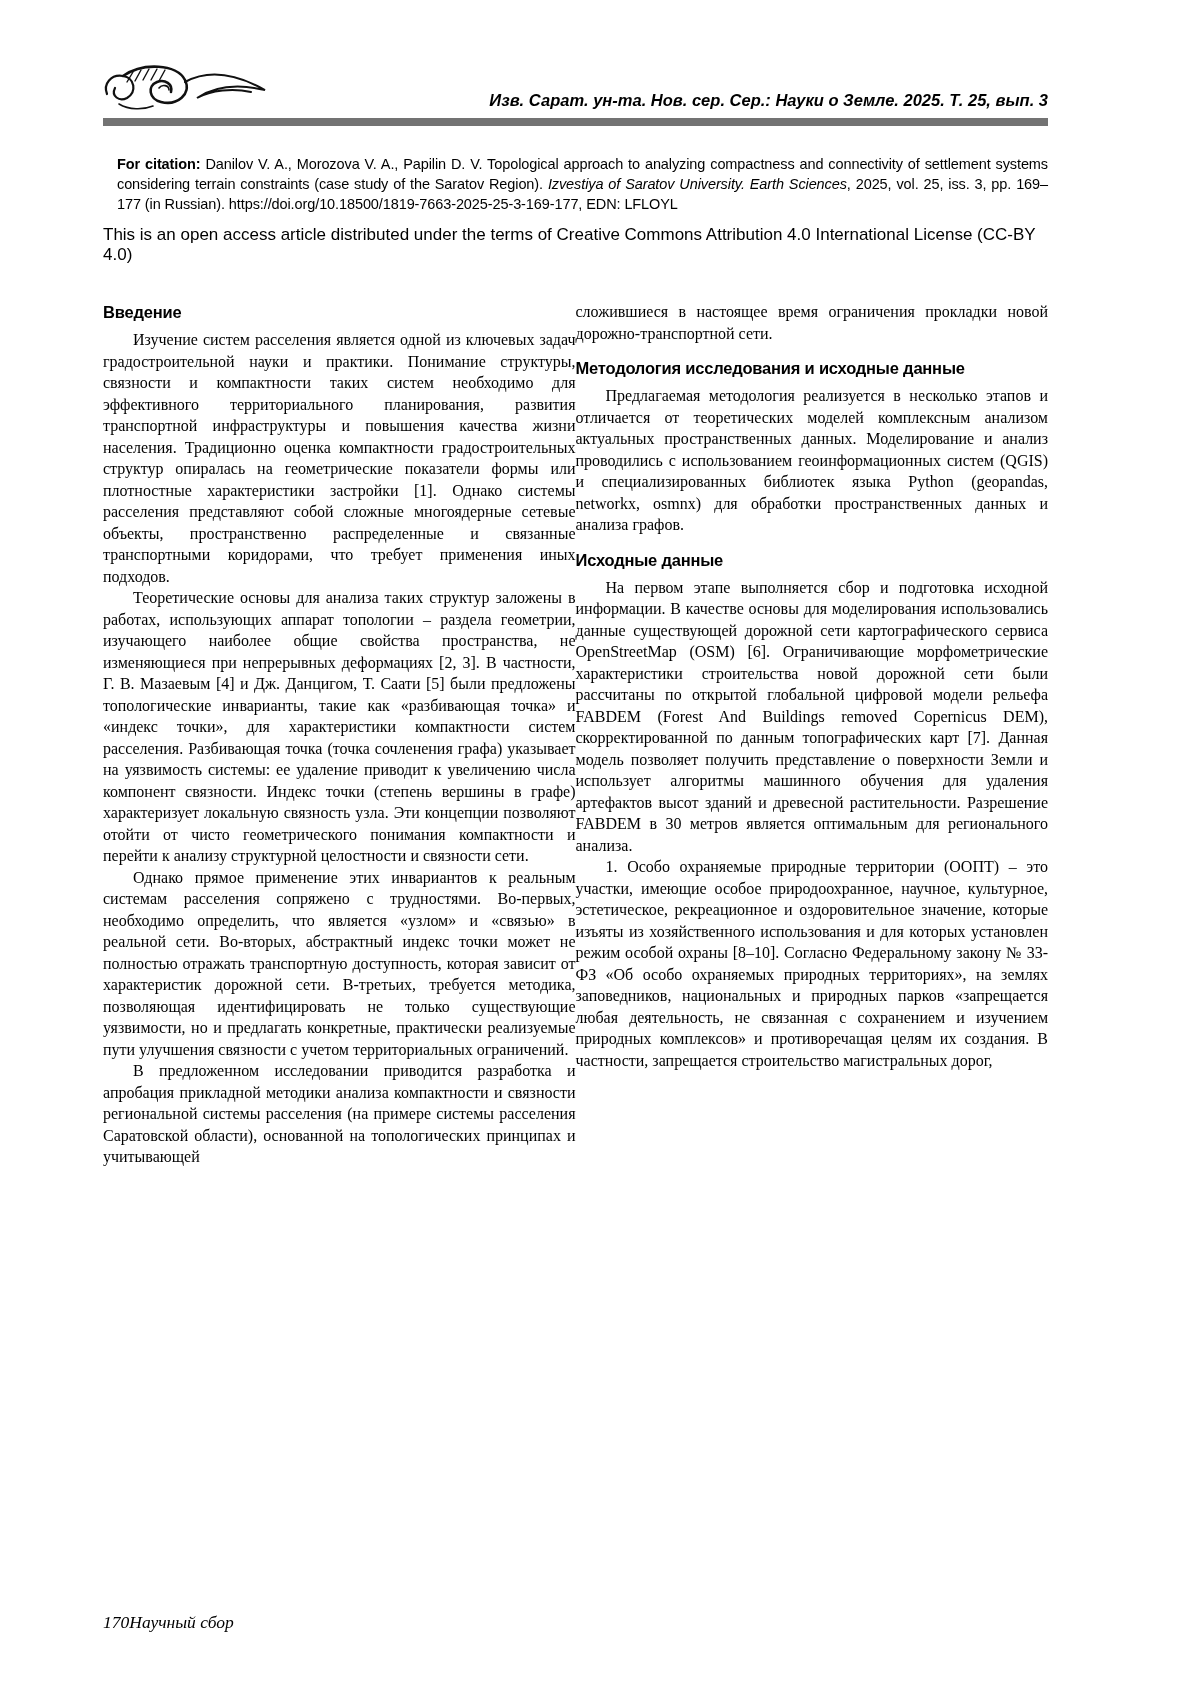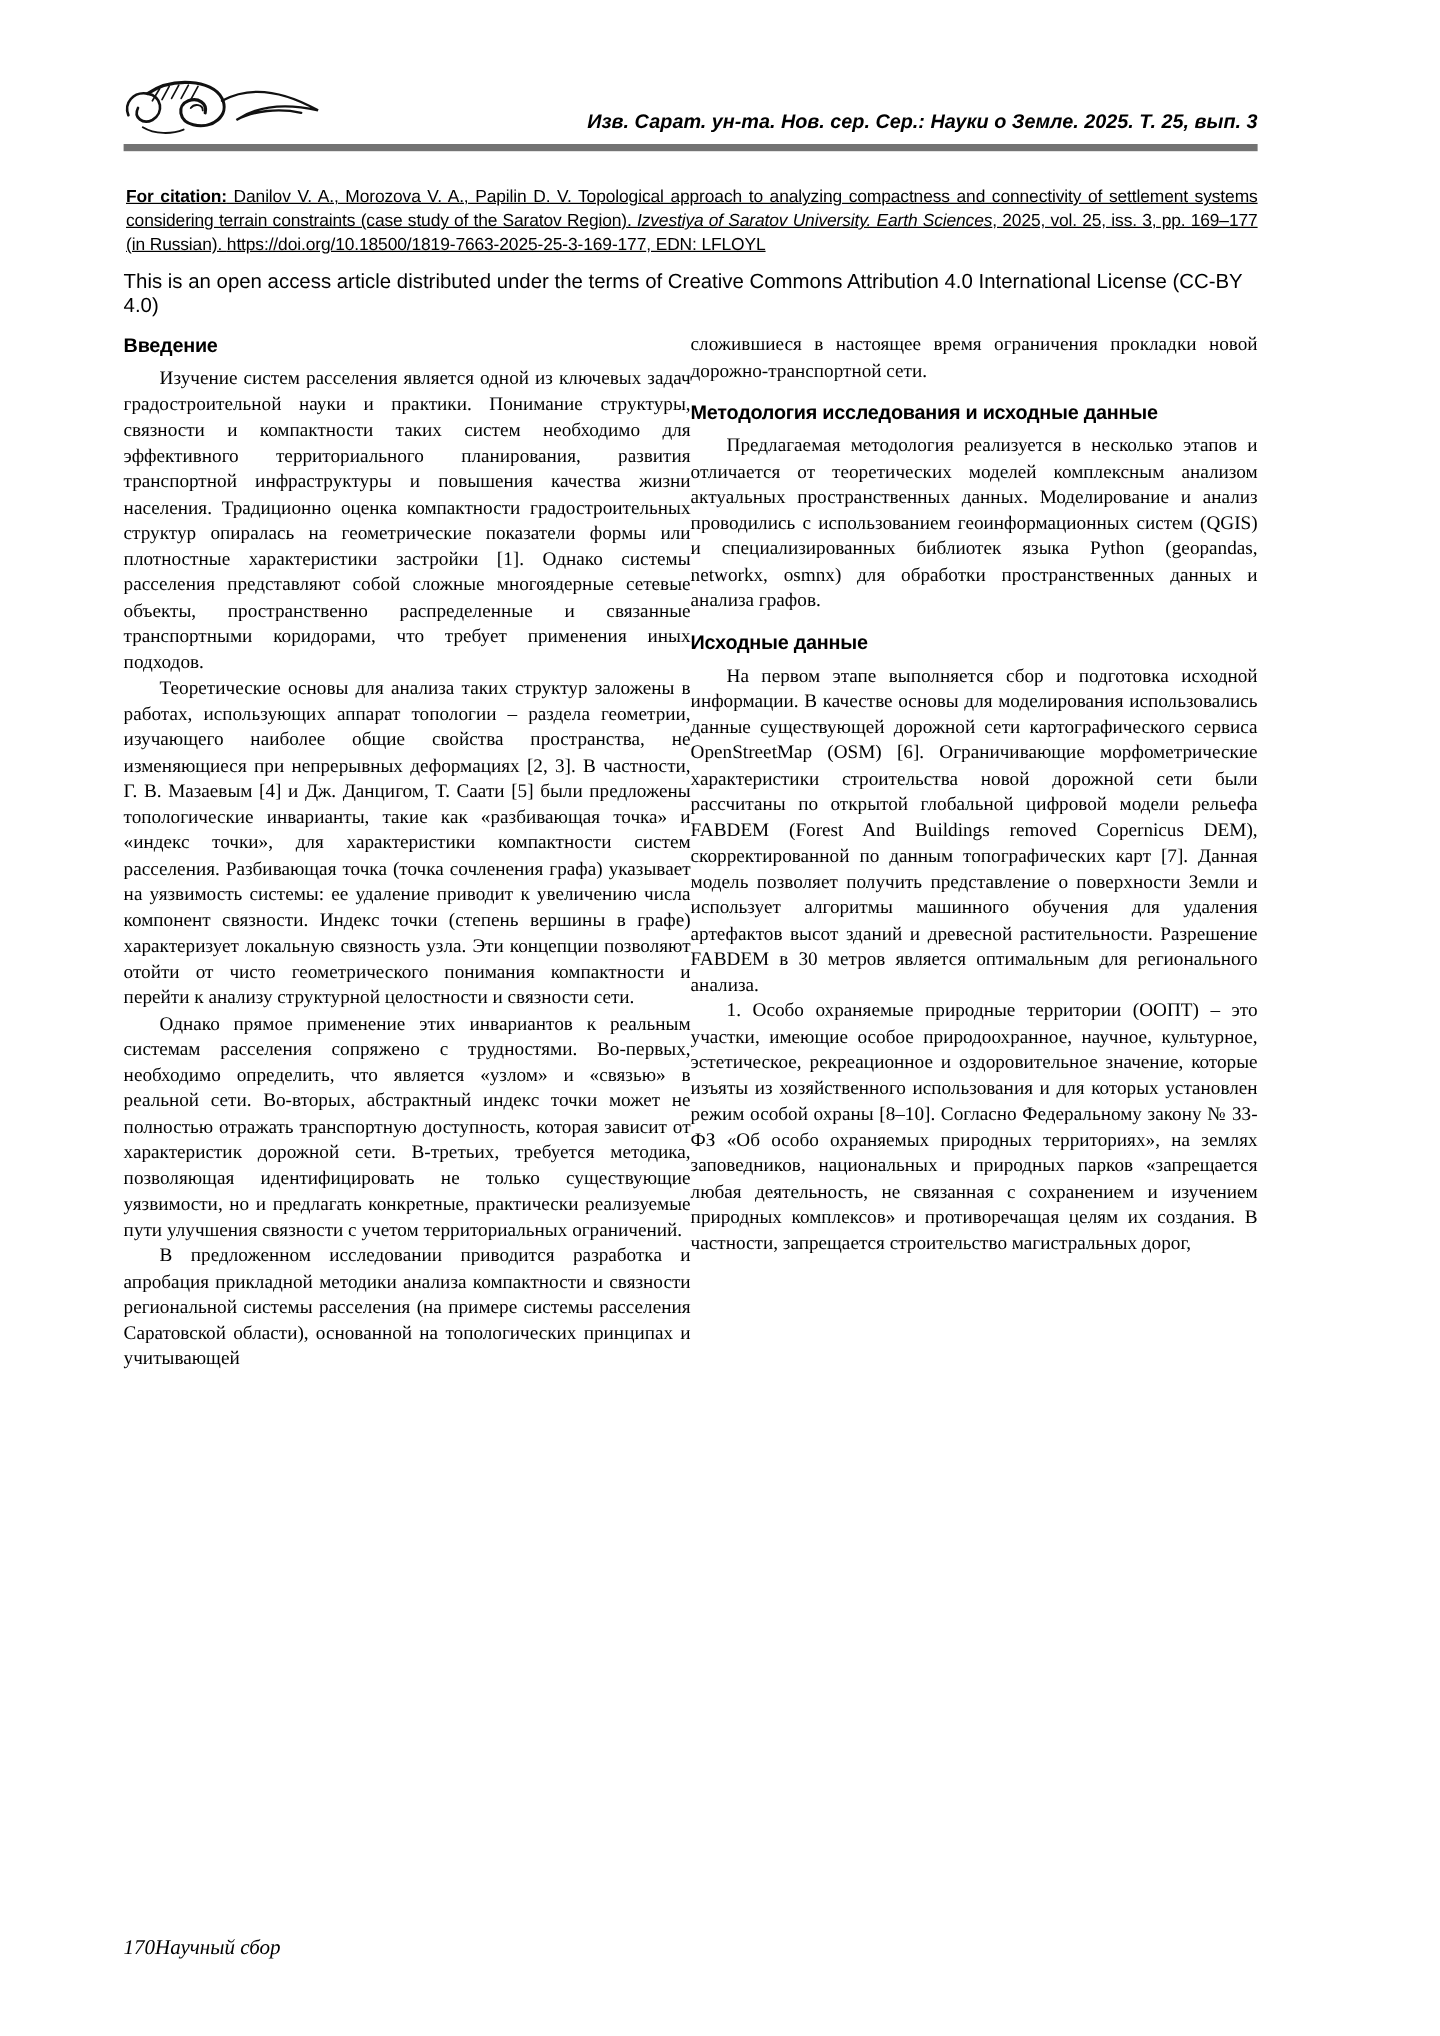--- a/index.html
+++ b/index.html
@@ -20,21 +20,21 @@
     left: 103px;
     right: 152px;
     top: 0;
   }
 
   
   .masthead {
     position: relative;
     margin-top: 70px;
     height: 56px;
-    border-bottom: 6px solid #737373;
+    border-bottom: 8px solid #737373;
   }
   .ornament {
     position: absolute;
     left: -4px;
     bottom: 3px;
     width: 170px;
     height: 54px;
   }
   .journal-line {
     position: absolute;
@@ -42,42 +42,41 @@
     bottom: 8px;
     font-family: "Liberation Sans", sans-serif;
     font-size: 16.5px;
     font-weight: bold;
     font-style: italic;
     white-space: nowrap;
   }
 
   
   .citation {
-    margin: 28px 0 0 2px;
+    margin: 28px 0 0 14px;
     font-family: "Liberation Sans", sans-serif;
     font-size: 14.5px;
     line-height: 20px;
     text-align: justify;
     letter-spacing: -0.1px;
-    text-decoration: underline;
   }
   .cit-label { font-weight: bold; }
   .cit-journal { font-style: italic; }
 
   .license {
     margin: 11px 0 0 0;
     font-family: "Liberation Sans", sans-serif;
     font-size: 17px;
     line-height: 20px;
   }
 
   
   .columns {
     display: flex;
-    margin-top: 12px;
+    margin-top: 36px;
   }
   .col { flex: 1 1 0; min-width: 0; }
 
   .section-heading {
     font-family: "Liberation Sans", sans-serif;
     font-size: 16.5px;
     font-weight: bold;
     letter-spacing: -0.2px;
     margin: 15px 0 7px 0;
     text-indent: 0;

